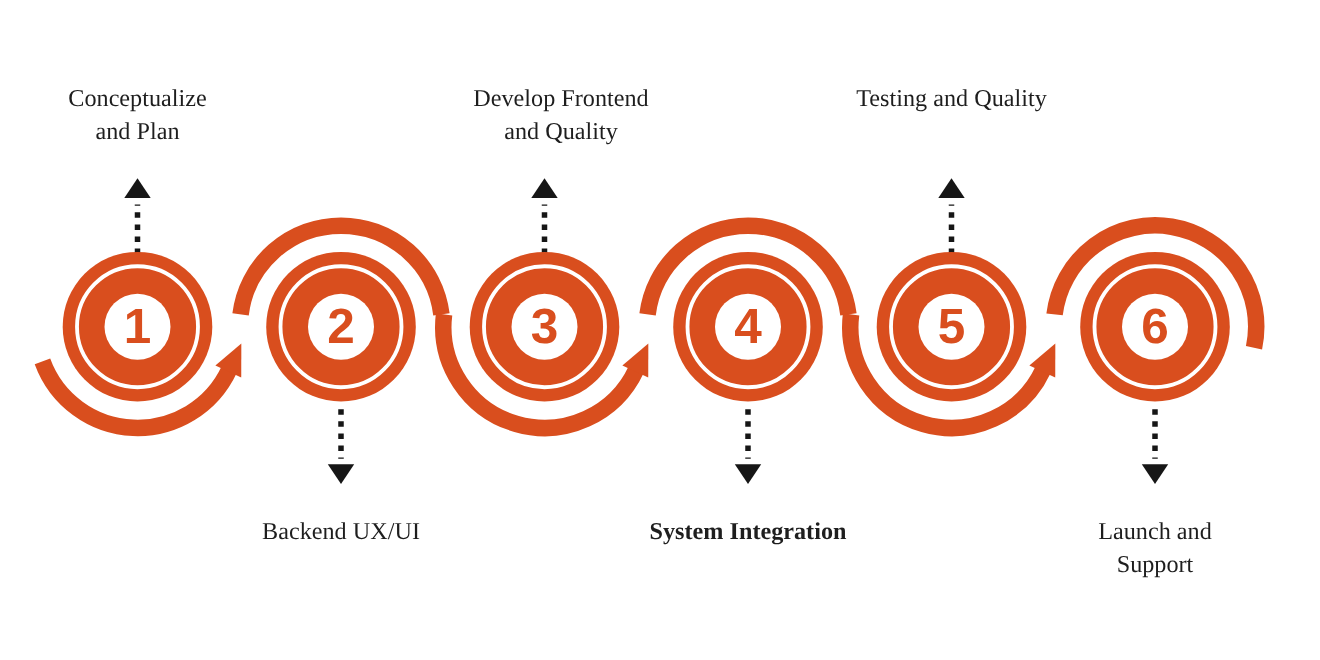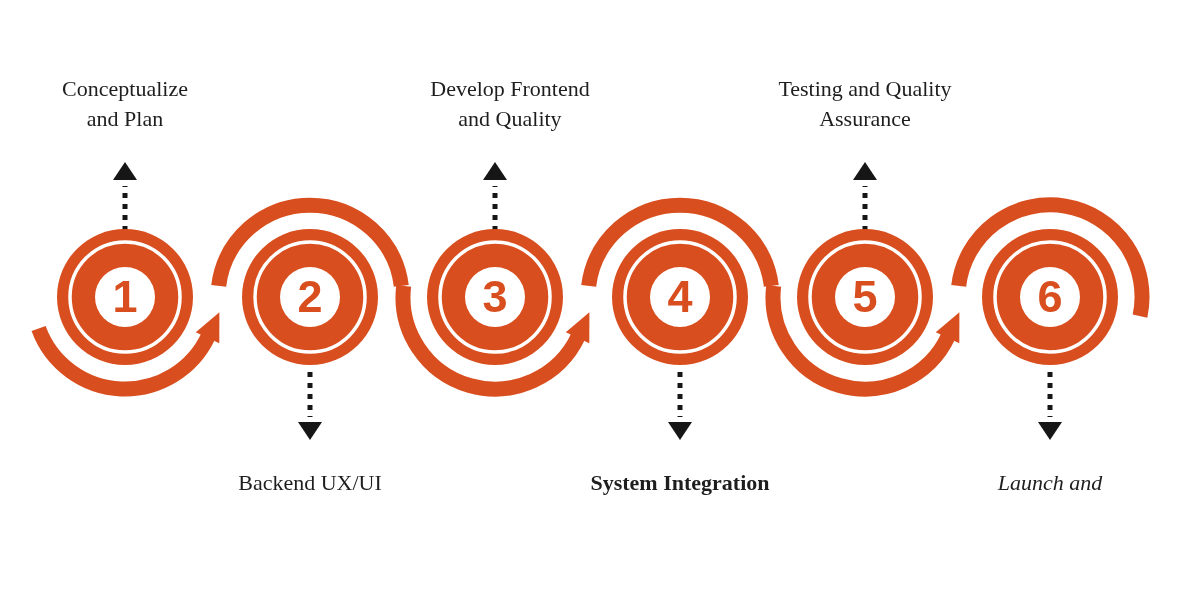--- a/index.html
+++ b/index.html
@@ -90,20 +90,20 @@
         <div class="line">Develop Frontend</div>
         <div class="line">and Quality</div>
       </div>
       <div class="step-number" style="left: 680px; top: 297px; color: rgb(217, 78, 30);">4</div>
       <div class="step-label" style="left: 530px; top: 468px; font-weight: bold;">
         <div class="line">System Integration</div>
       </div>
       <div class="step-number" style="left: 865px; top: 297px; color: rgb(217, 78, 30);">5</div>
       <div class="step-label" style="left: 715px; top: 74px;">
         <div class="line">Testing and Quality</div>
-        <div class="line">Assurance</div>
       </div>
       <div class="step-number" style="left: 1050px; top: 297px; color: rgb(217, 78, 30);">6</div>
-      <div class="step-label" style="left: 900px; top: 468px; font-style: italic;">
+      <div class="step-label" style="left: 900px; top: 468px;">
         <div class="line">Launch and</div>
+        <div class="line">Support</div>
       </div>
     </div>
 </div>
 
 </body></html>

